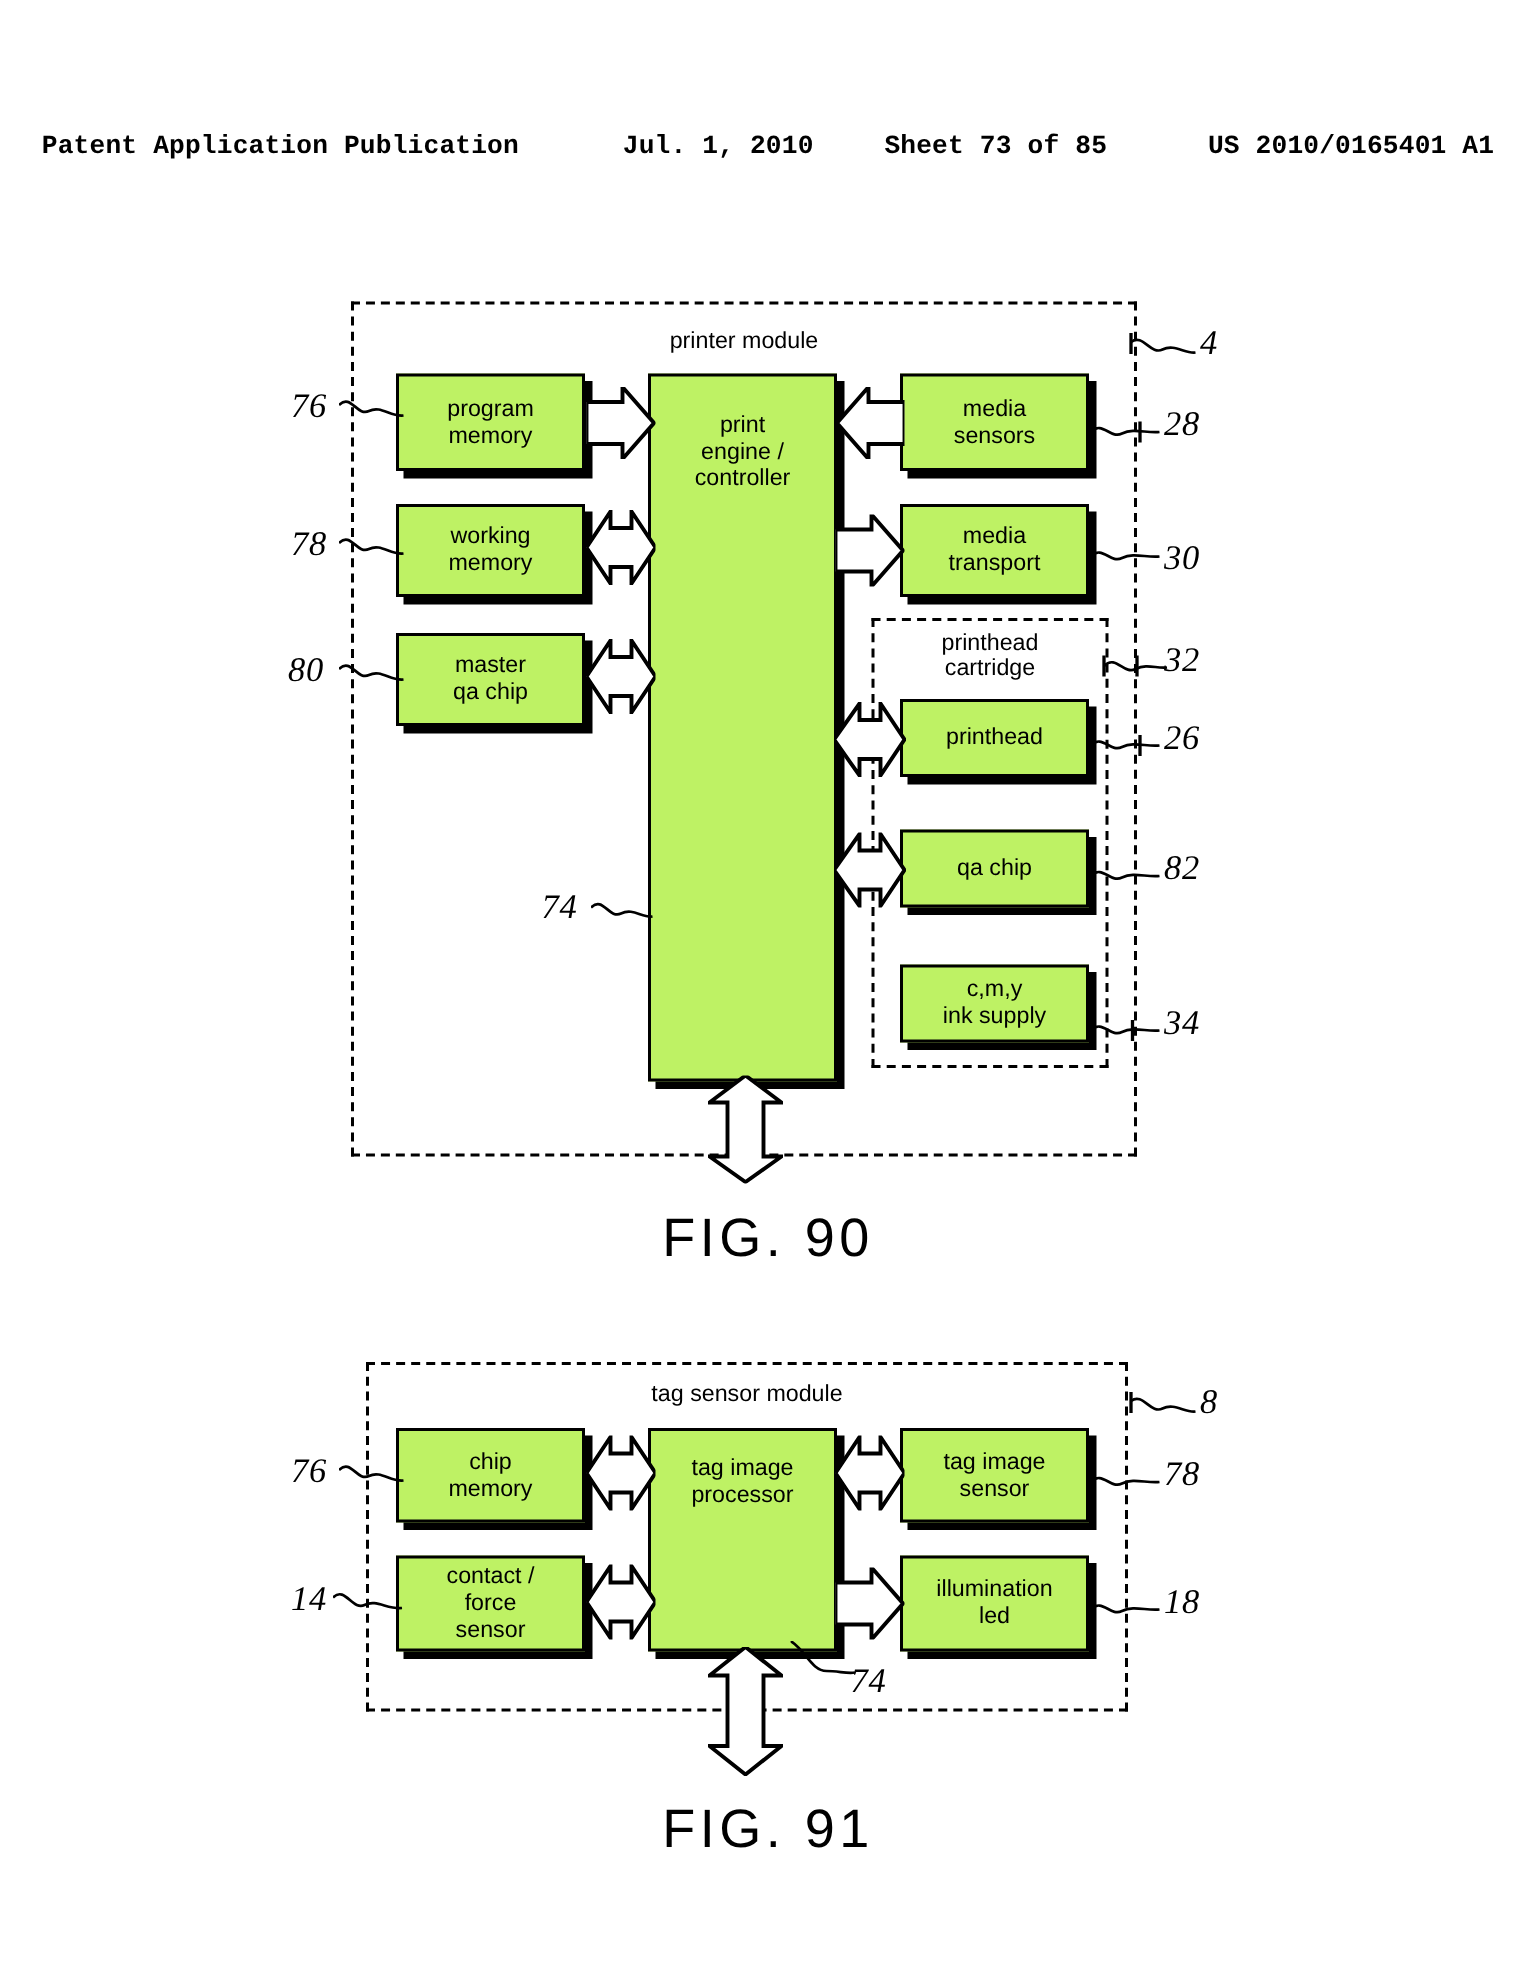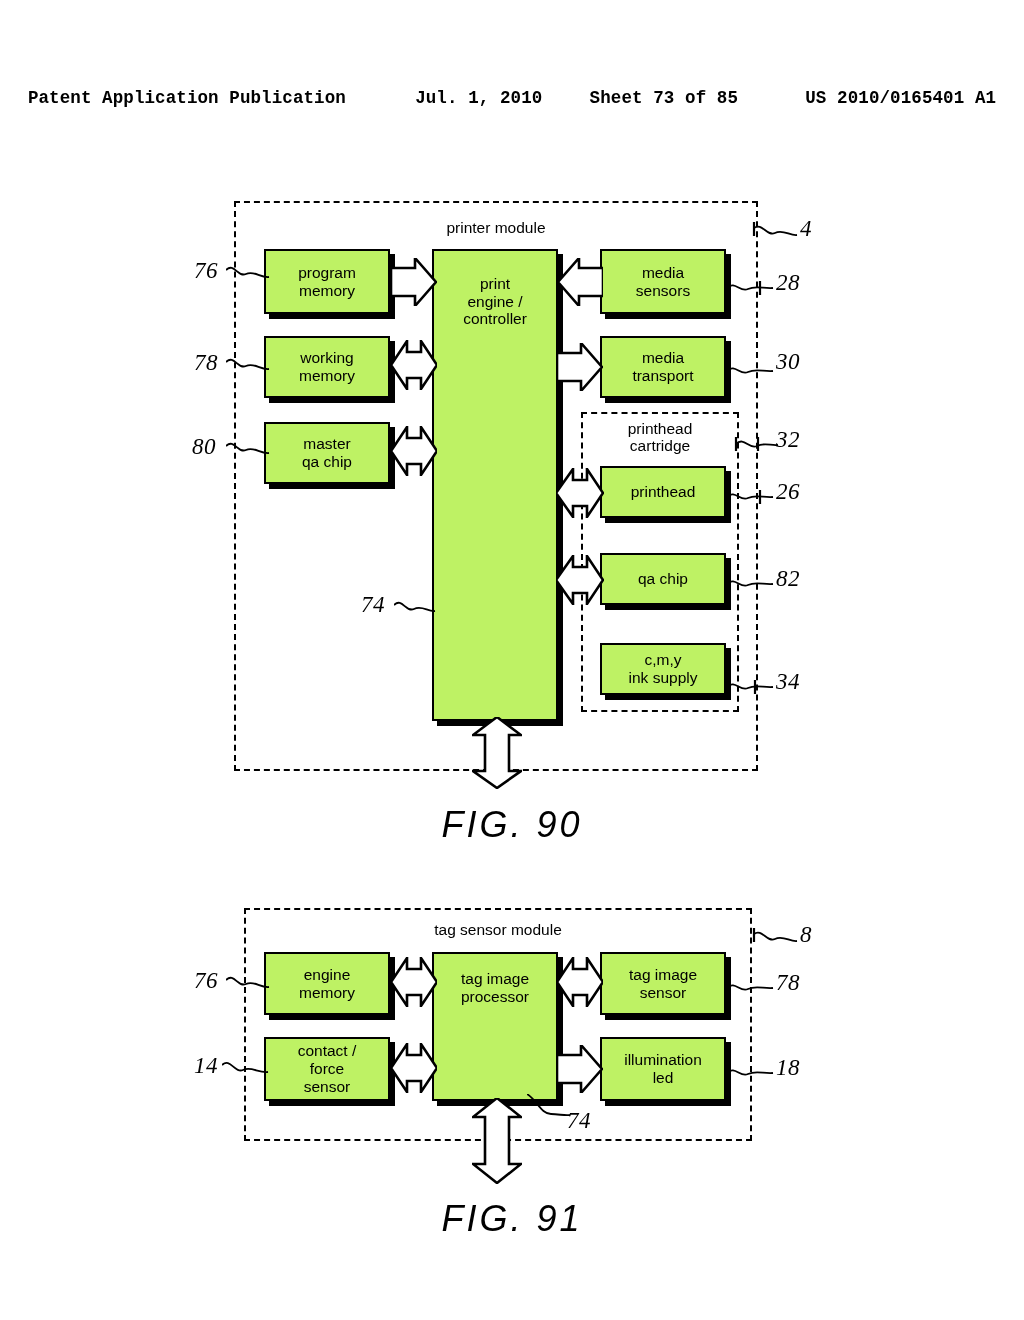--- a/index.html
+++ b/index.html
@@ -86,21 +86,20 @@
   
   .arrow { position: absolute; z-index: 6; pointer-events: none; }
 
   
   .fig-caption {
     position: absolute;
     width: 1024px;
     left: 0;
     text-align: center;
     font-family: "Liberation Sans", sans-serif;
-    font-style: italic;
     font-size: 36px;
     letter-spacing: 3px;
   }
 </style>
 </head>
 <body>
 
 <div id="pub-header">
   <span>Patent Application Publication</span>
   <span class="hdr-gap-a"></span>
@@ -204,21 +203,21 @@
     <path d="M2,8 C10,2 15,17 23,13 C31,9 38,16 45,15" fill="none" stroke="#000" stroke-width="1.8"></path>
     <path d="M2,2 L2,16" stroke="#000" stroke-width="2.2" fill="none"></path>
   </svg>
 
   <div class="refnum" style="left:776px; top:270px;">28</div>
   <svg class="leader" style="left:727px; top:274px;" width="48" height="26" viewBox="0 0 48 26">
     <path d="M0,14 C8,6 13,19 21,15 C29,11 37,15 46,14" fill="none" stroke="#000" stroke-width="1.8"></path>
     <path d="M33,7 L33,21" stroke="#000" stroke-width="2.2" fill="none"></path>
   </svg>
 
-  <div class="refnum" style="left:776px; top:349px;text-align:right;">30</div>
+  <div class="refnum" style="left:776px; top:359px;text-align:right;">30</div>
   <svg class="leader" style="left:727px; top:357px;" width="48" height="26" viewBox="0 0 48 26">
     <path d="M0,14 C8,6 13,19 21,15 C29,11 37,15 46,14" fill="none" stroke="#000" stroke-width="1.8"></path>
   </svg>
 
   <div class="refnum" style="left:776px; top:427px;">32</div>
   <svg class="leader" style="left:733px; top:431px;" width="46" height="26" viewBox="0 0 46 26">
     <path d="M3,13 C11,5 16,19 24,15 C32,11 38,15 45,14" fill="none" stroke="#000" stroke-width="1.8"></path>
     <path d="M3,6 L3,20" stroke="#000" stroke-width="2.2" fill="none"></path>
     <path d="M25,6 L25,20" stroke="#000" stroke-width="2.2" fill="none"></path>
   </svg>
@@ -242,21 +241,21 @@
 
   <div class="fig-caption" style="top:804px;">FIG. 90</div>
 </div>
 
 <div class="fig" id="fig91" style="left:0; top:0; width:1024px; height:300px;">
 
   <div class="dashed-box" style="left:244px; top:908px; width:508px; height:233px;"></div>
 
   <div class="module-title" style="left:380px; top:921px; width:236px;">tag sensor module</div>
 
-  <div class="blk" style="left:264px; top:952px; width:126px; height:63px;">engine
+  <div class="blk" style="left:264px; top:952px; width:126px; height:63px;">chip
 memory</div>
 
   <div class="blk" style="left:264px; top:1037px; width:126px; height:64px;">contact /
 force
 sensor</div>
 
   <div class="blk" style="left:432px; top:952px; width:126px; height:149px; align-items:flex-start; padding-top:16px;">tag image
 processor</div>
 
   <div class="blk" style="left:600px; top:952px; width:126px; height:63px;">tag image

